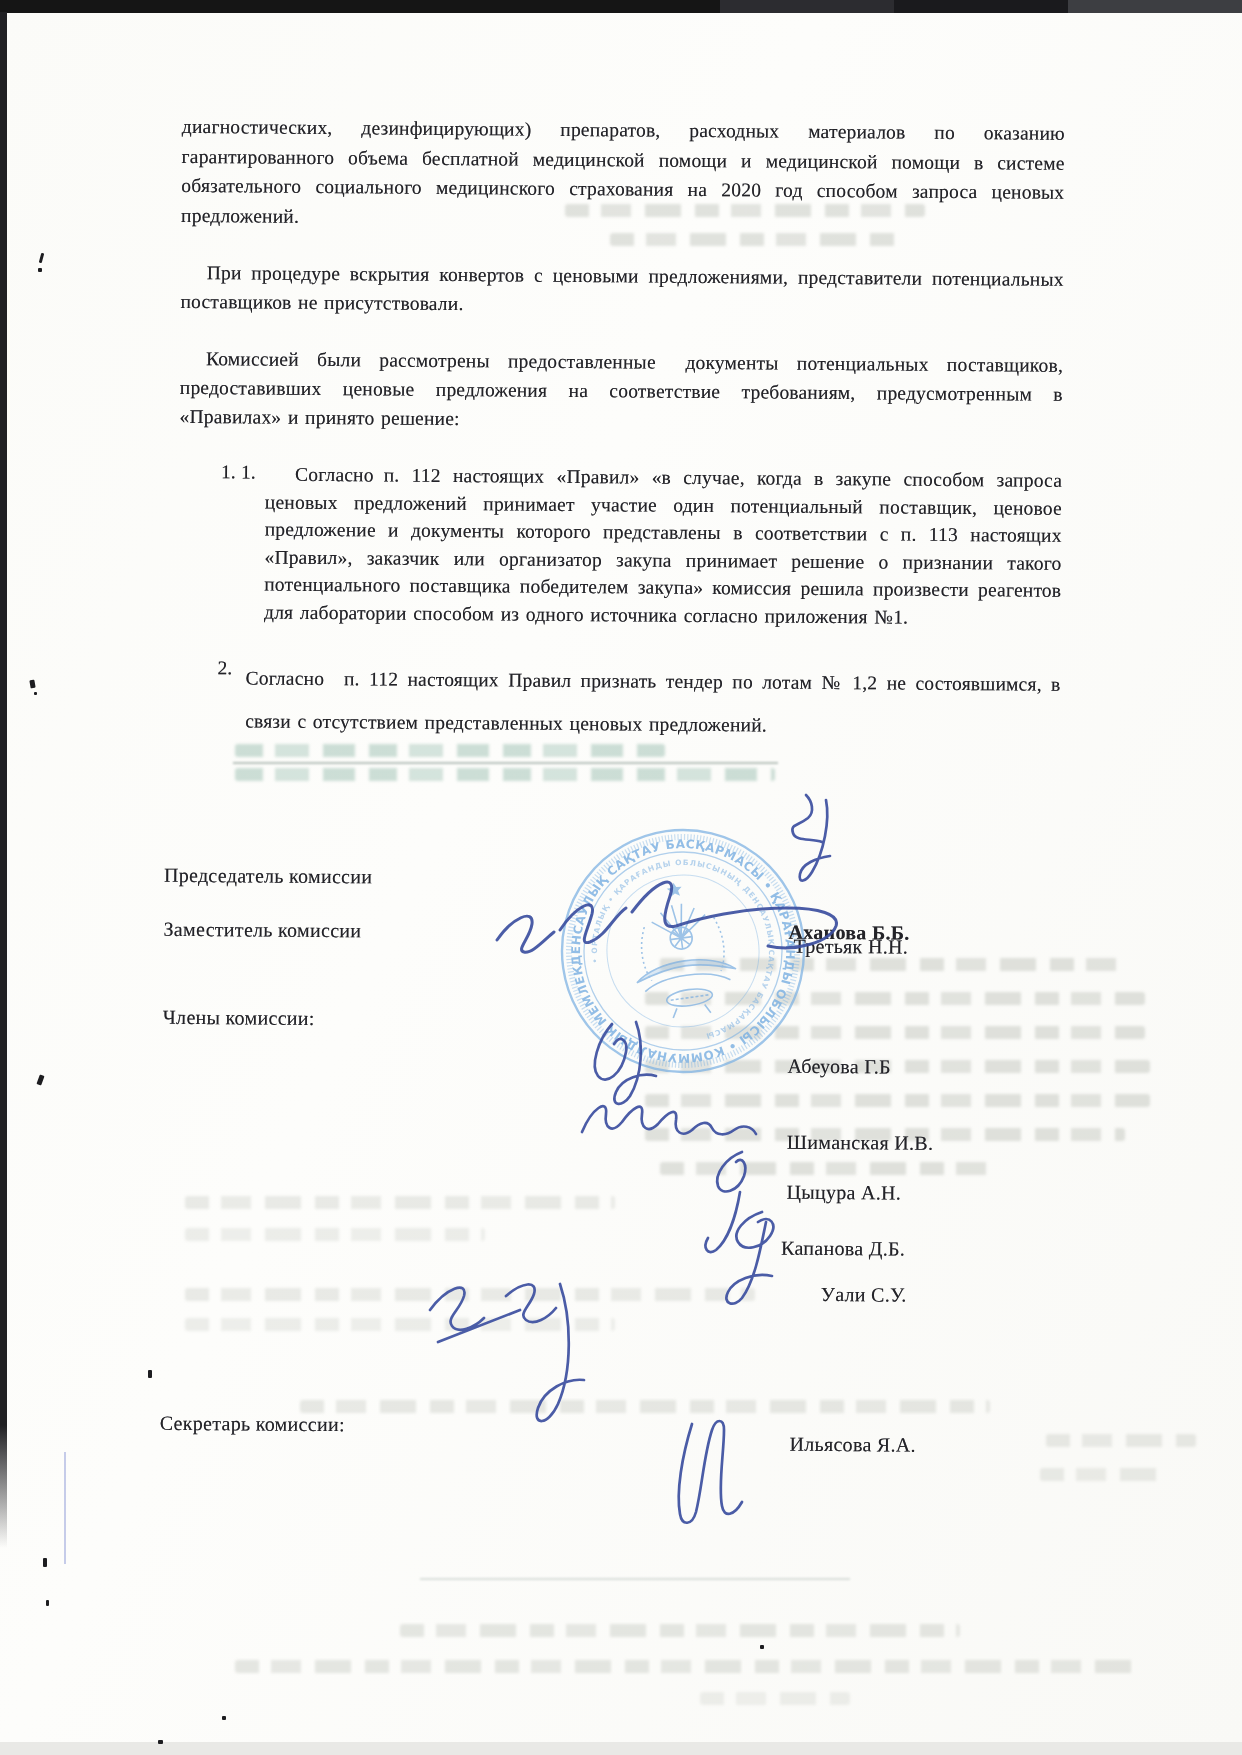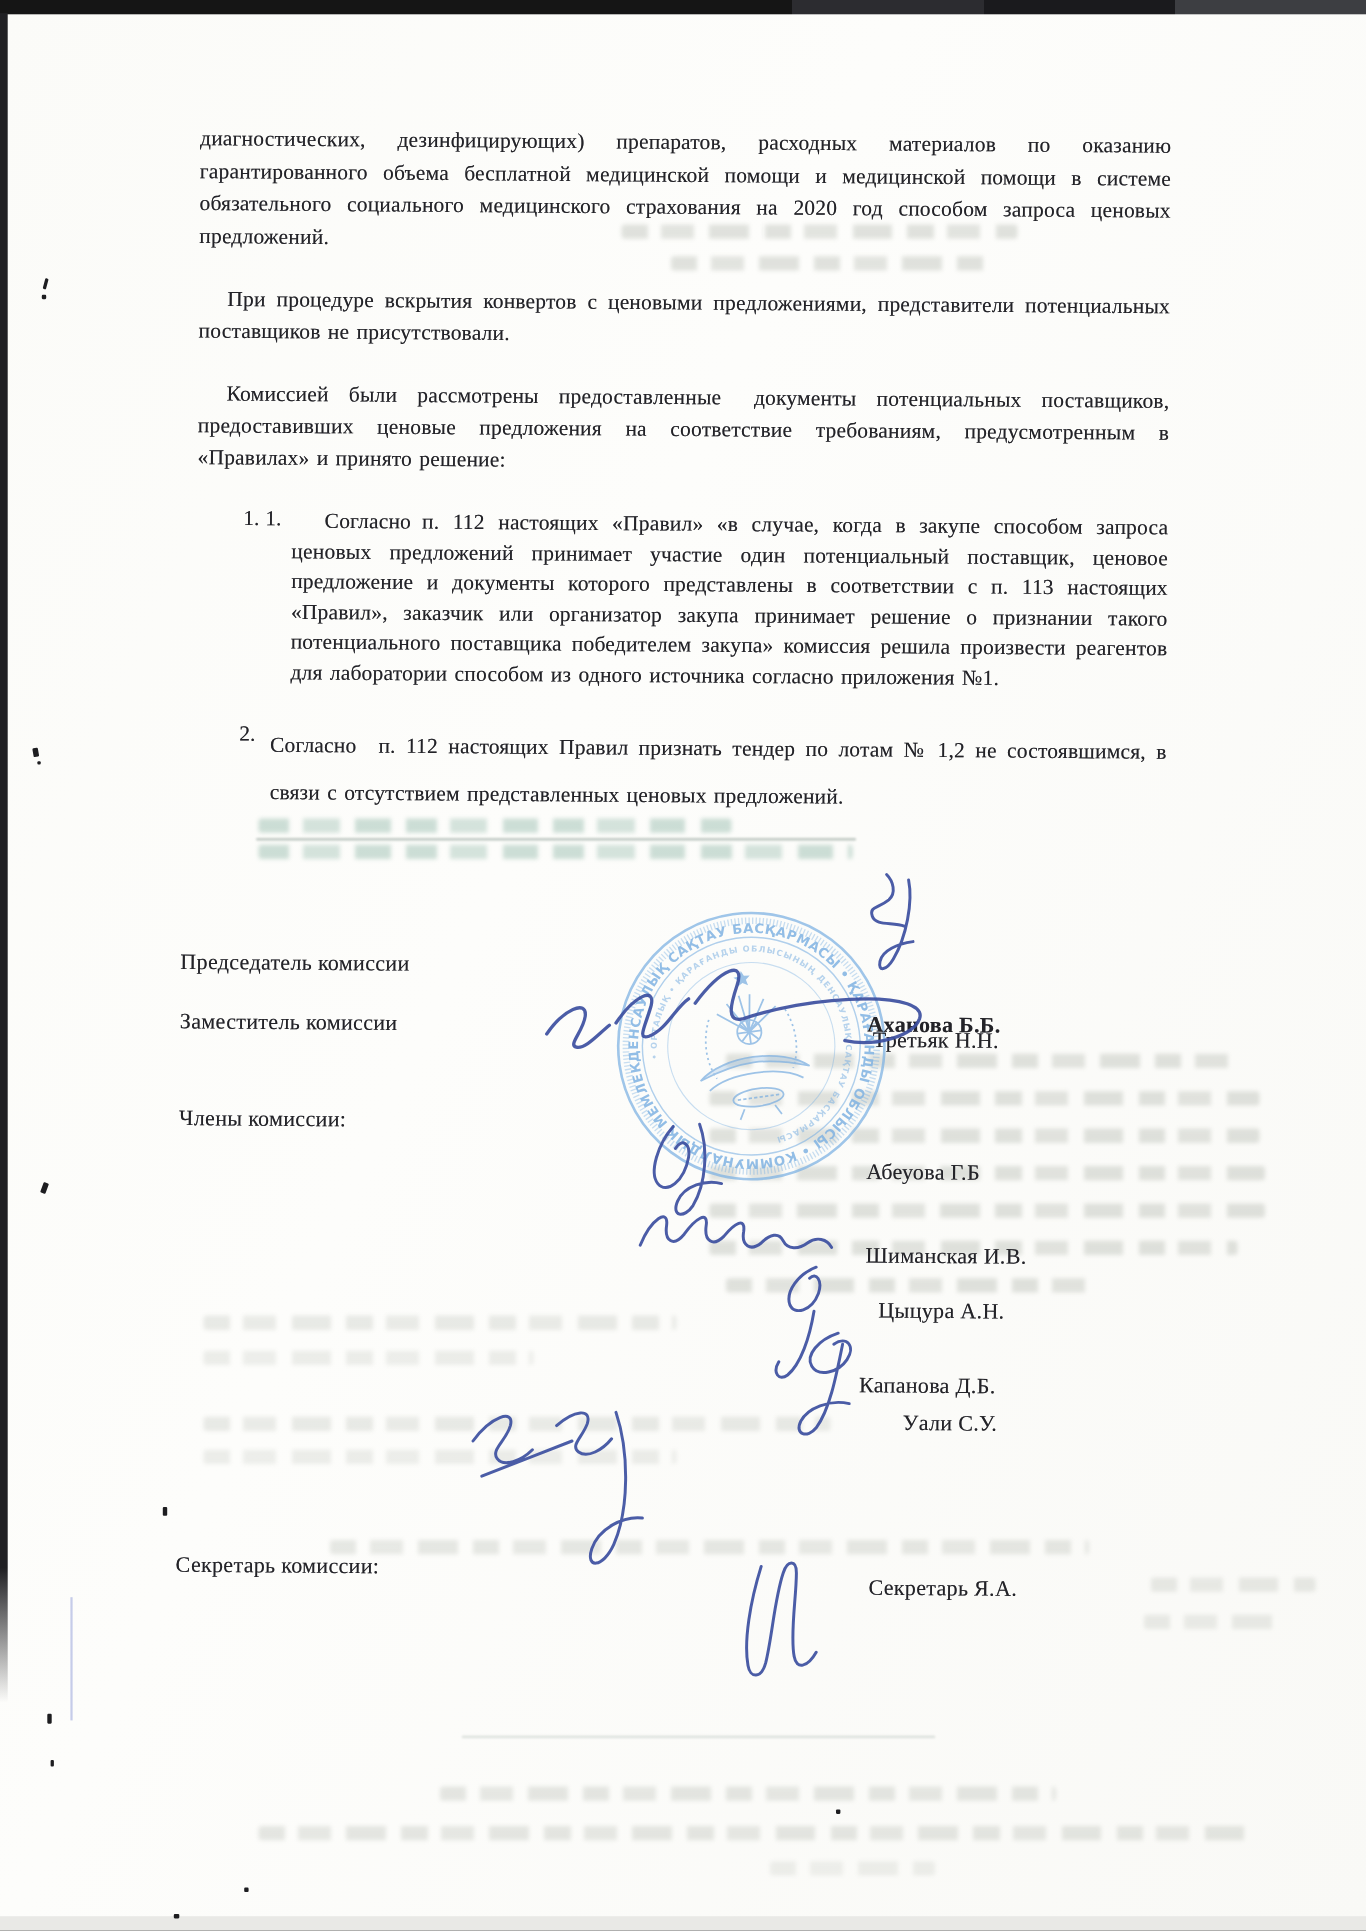--- a/index.html
+++ b/index.html
@@ -136,26 +136,26 @@
     <div class="siglabel" style="left:170px;top:864px;">Председатель комиссии</div>
     <div class="siglabel" style="left:795px;top:916px;font-weight:bold;">Аханова Б.Б.</div>
 
     <div class="siglabel" style="left:170px;top:918px;">Заместитель комиссии</div>
     <div class="siglabel" style="left:800px;top:930px;">Третьяк Н.Н.</div>
 
     <div class="siglabel" style="left:170px;top:1006px;">Члены комиссии:</div>
 
     <div class="siglabel" style="left:795px;top:1050px;font-family:Liberation Serif, serif;">Абеуова Г.Б</div>
     <div class="siglabel" style="left:795px;top:1126px;">Шиманская И.В.</div>
-    <div class="siglabel" style="left:795px;top:1176px;margin-left:12px;">Цыцура А.Н.</div>
-    <div class="siglabel" style="left:790px;top:1232px;margin-top:12px;">Капанова Д.Б.</div>
+    <div class="siglabel" style="left:795px;top:1176px;">Цыцура А.Н.</div>
+    <div class="siglabel" style="left:790px;top:1232px;">Капанова Д.Б.</div>
     <div class="siglabel" style="left:790px;top:1278px;margin-left:40px;">Уали С.У.</div>
 
     <div class="siglabel" style="left:170px;top:1412px;">Секретарь комиссии:</div>
-    <div class="siglabel" style="left:800px;top:1428px;">Секретарь Я.А.</div>
+    <div class="siglabel" style="left:800px;top:1428px;">Ильясова Я.А.</div>
   </div>
 
   <svg class="inklayer" viewBox="0 0 1242 1755">
     <g fill="none" stroke="#3c4fa0" stroke-width="2.7" stroke-linecap="round" stroke-linejoin="round" opacity=".92">
       <path d="M806 795 C 812 801 815 812 808 818 C 798 826 790 824 793 833 C 796 842 812 838 822 842 M826 800 C 830 820 824 852 812 872 C 806 882 798 884 800 874 C 802 864 816 858 830 856"></path>
       <path stroke-width="3" d="M497 940 C 512 918 534 908 532 924 C 530 938 516 950 524 952 C 532 954 544 940 554 932 M560 930 C 576 906 596 896 592 914 C 588 930 578 946 590 942 C 606 936 614 916 626 908 M632 912 C 656 880 678 872 670 896 C 664 914 660 930 676 926 C 700 918 742 908 788 908 C 818 908 840 914 836 926 C 830 942 796 952 768 946"></path>
       <path d="M612 1024 C 598 1040 590 1066 598 1076 C 606 1086 622 1074 626 1052 C 628 1040 620 1034 614 1044 M636 1022 C 644 1044 642 1076 630 1096 C 622 1108 610 1106 616 1092 C 622 1078 642 1072 656 1076"></path>
       <path d="M582 1132 C 592 1108 608 1098 606 1114 C 604 1128 612 1134 622 1122 C 632 1108 644 1100 642 1114 C 640 1128 648 1134 658 1124 C 668 1112 678 1106 676 1120 C 674 1132 682 1138 692 1130 C 700 1122 708 1120 712 1128 C 716 1136 726 1136 734 1130 C 742 1124 752 1126 756 1134"></path>
       <path d="M742 1152 C 726 1158 714 1174 718 1186 C 722 1196 738 1192 744 1176 C 748 1164 742 1156 736 1162 M740 1192 C 736 1216 728 1240 716 1250 C 708 1256 702 1248 708 1238"></path>
       <path d="M762 1212 C 744 1218 732 1232 738 1242 C 744 1252 762 1248 770 1236 C 778 1224 770 1214 758 1222 M766 1222 C 760 1252 754 1282 742 1298 C 734 1308 722 1304 728 1292 C 734 1280 754 1272 772 1276"></path>

